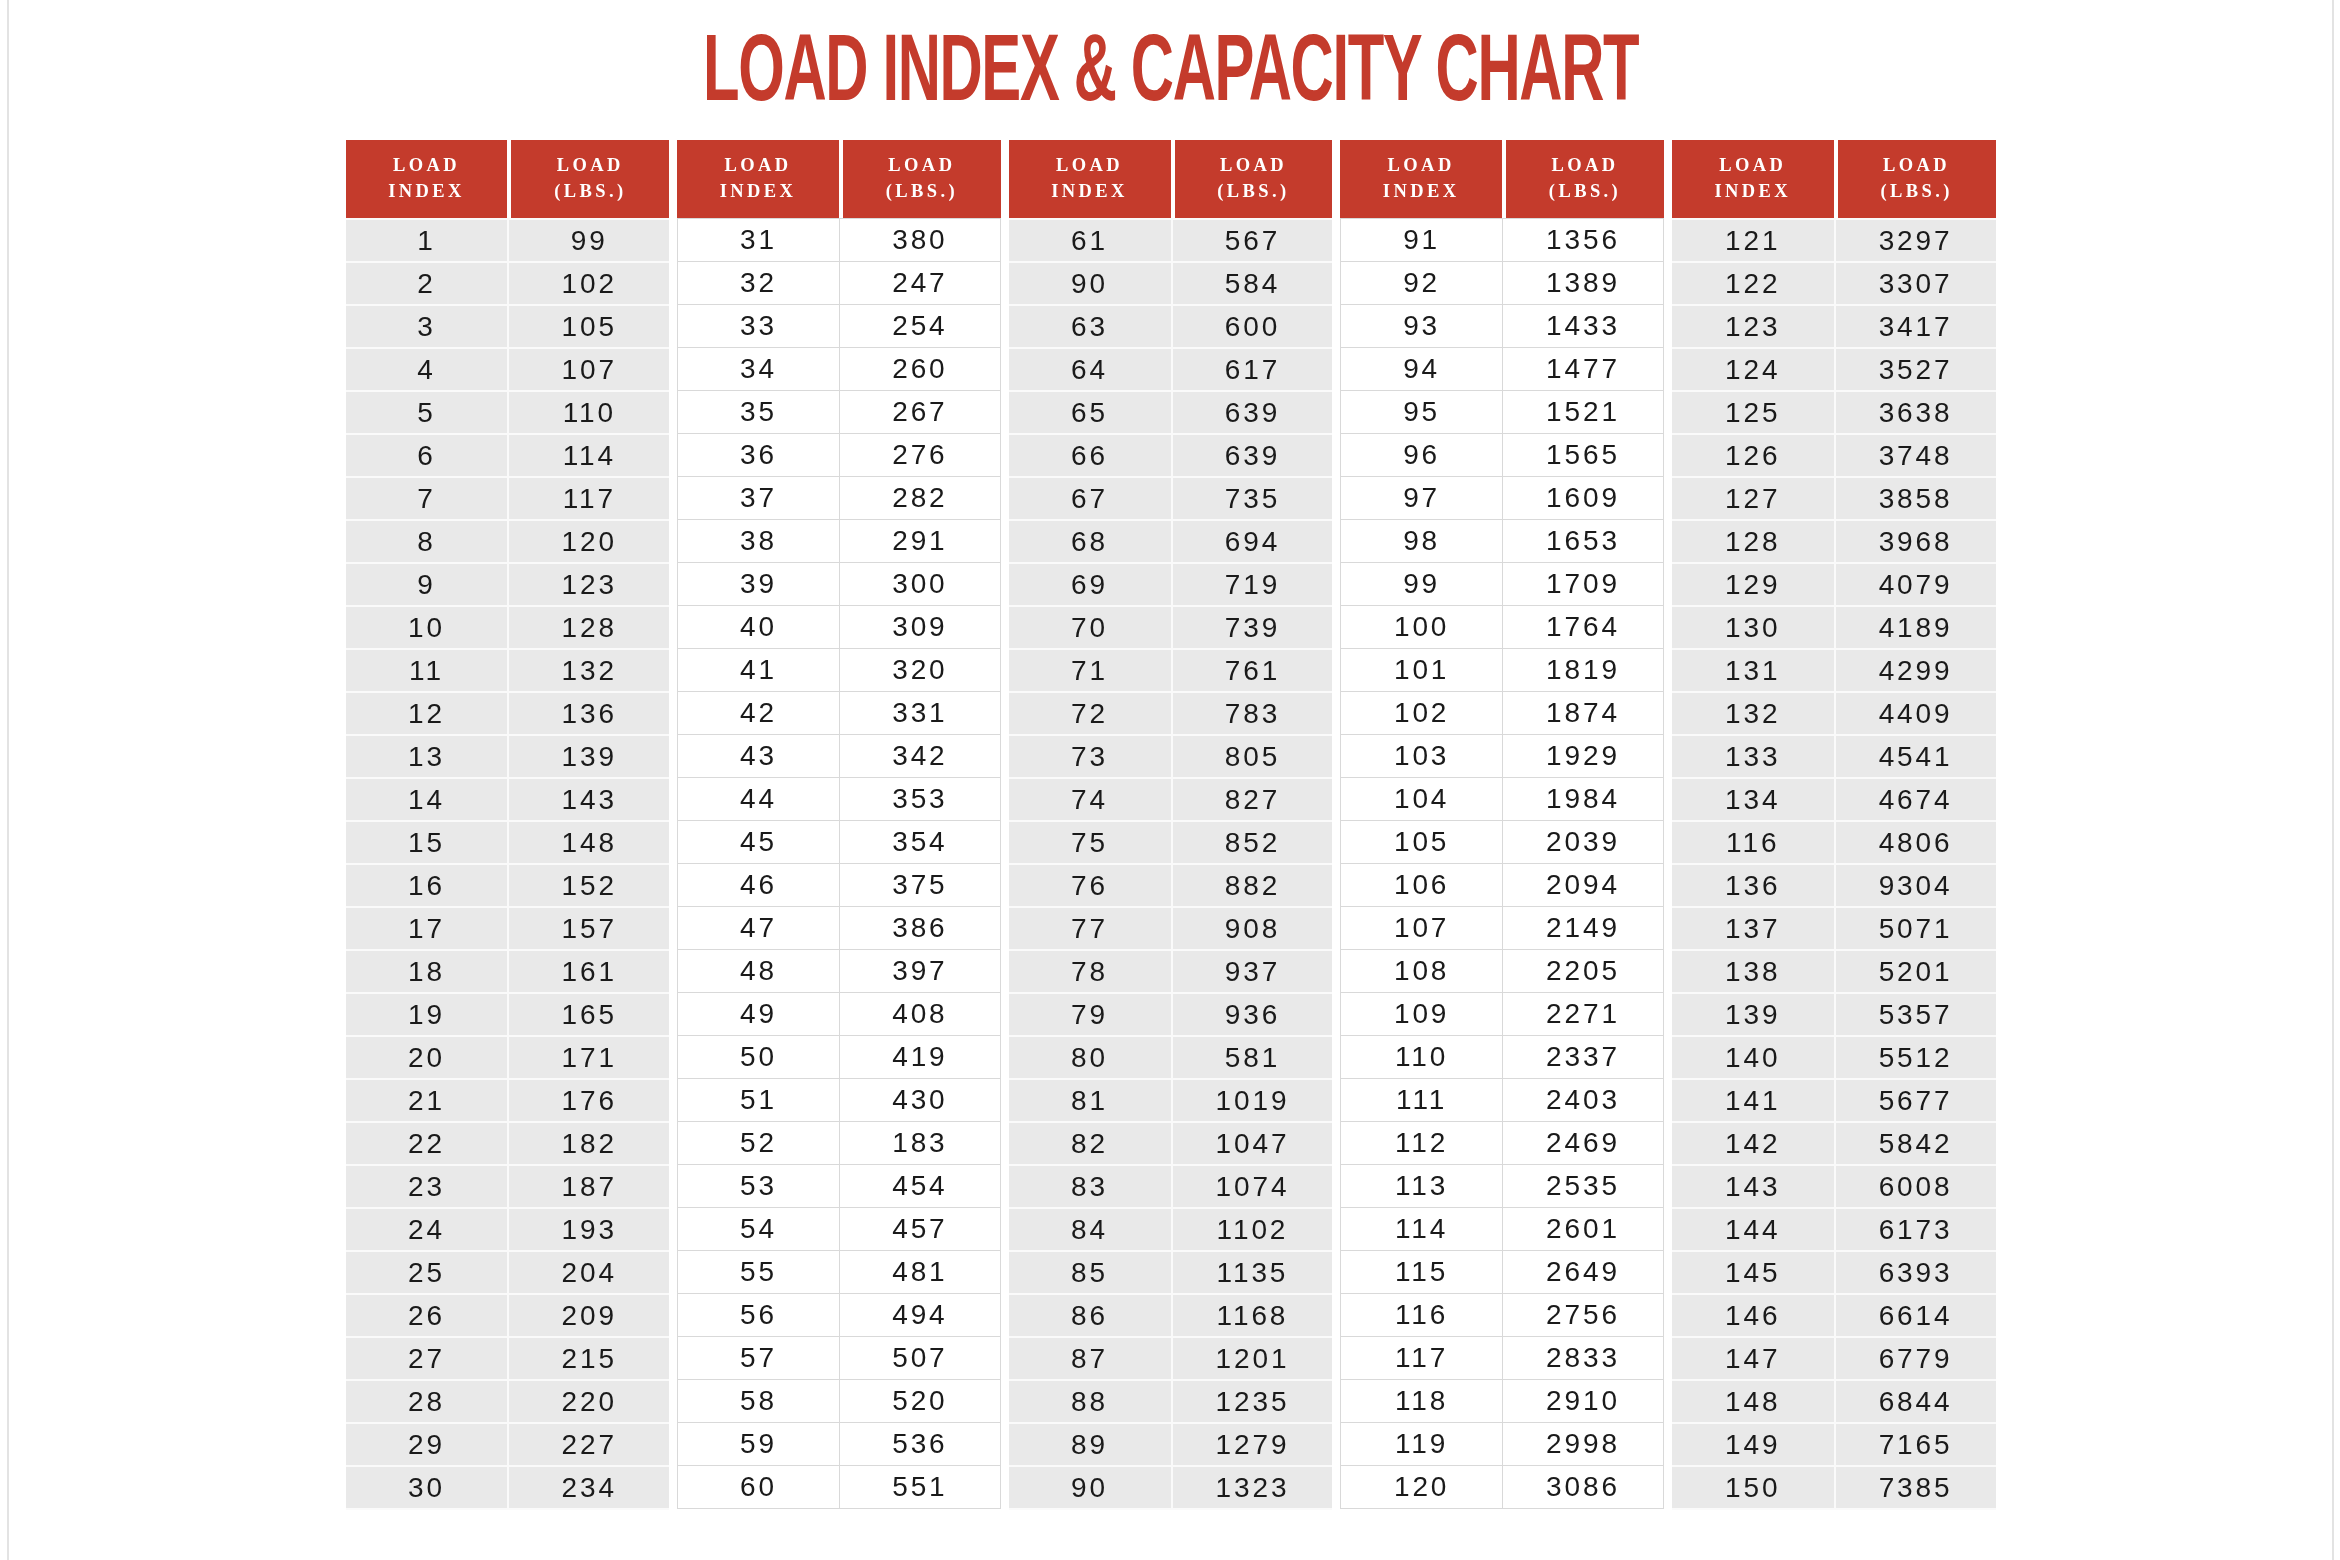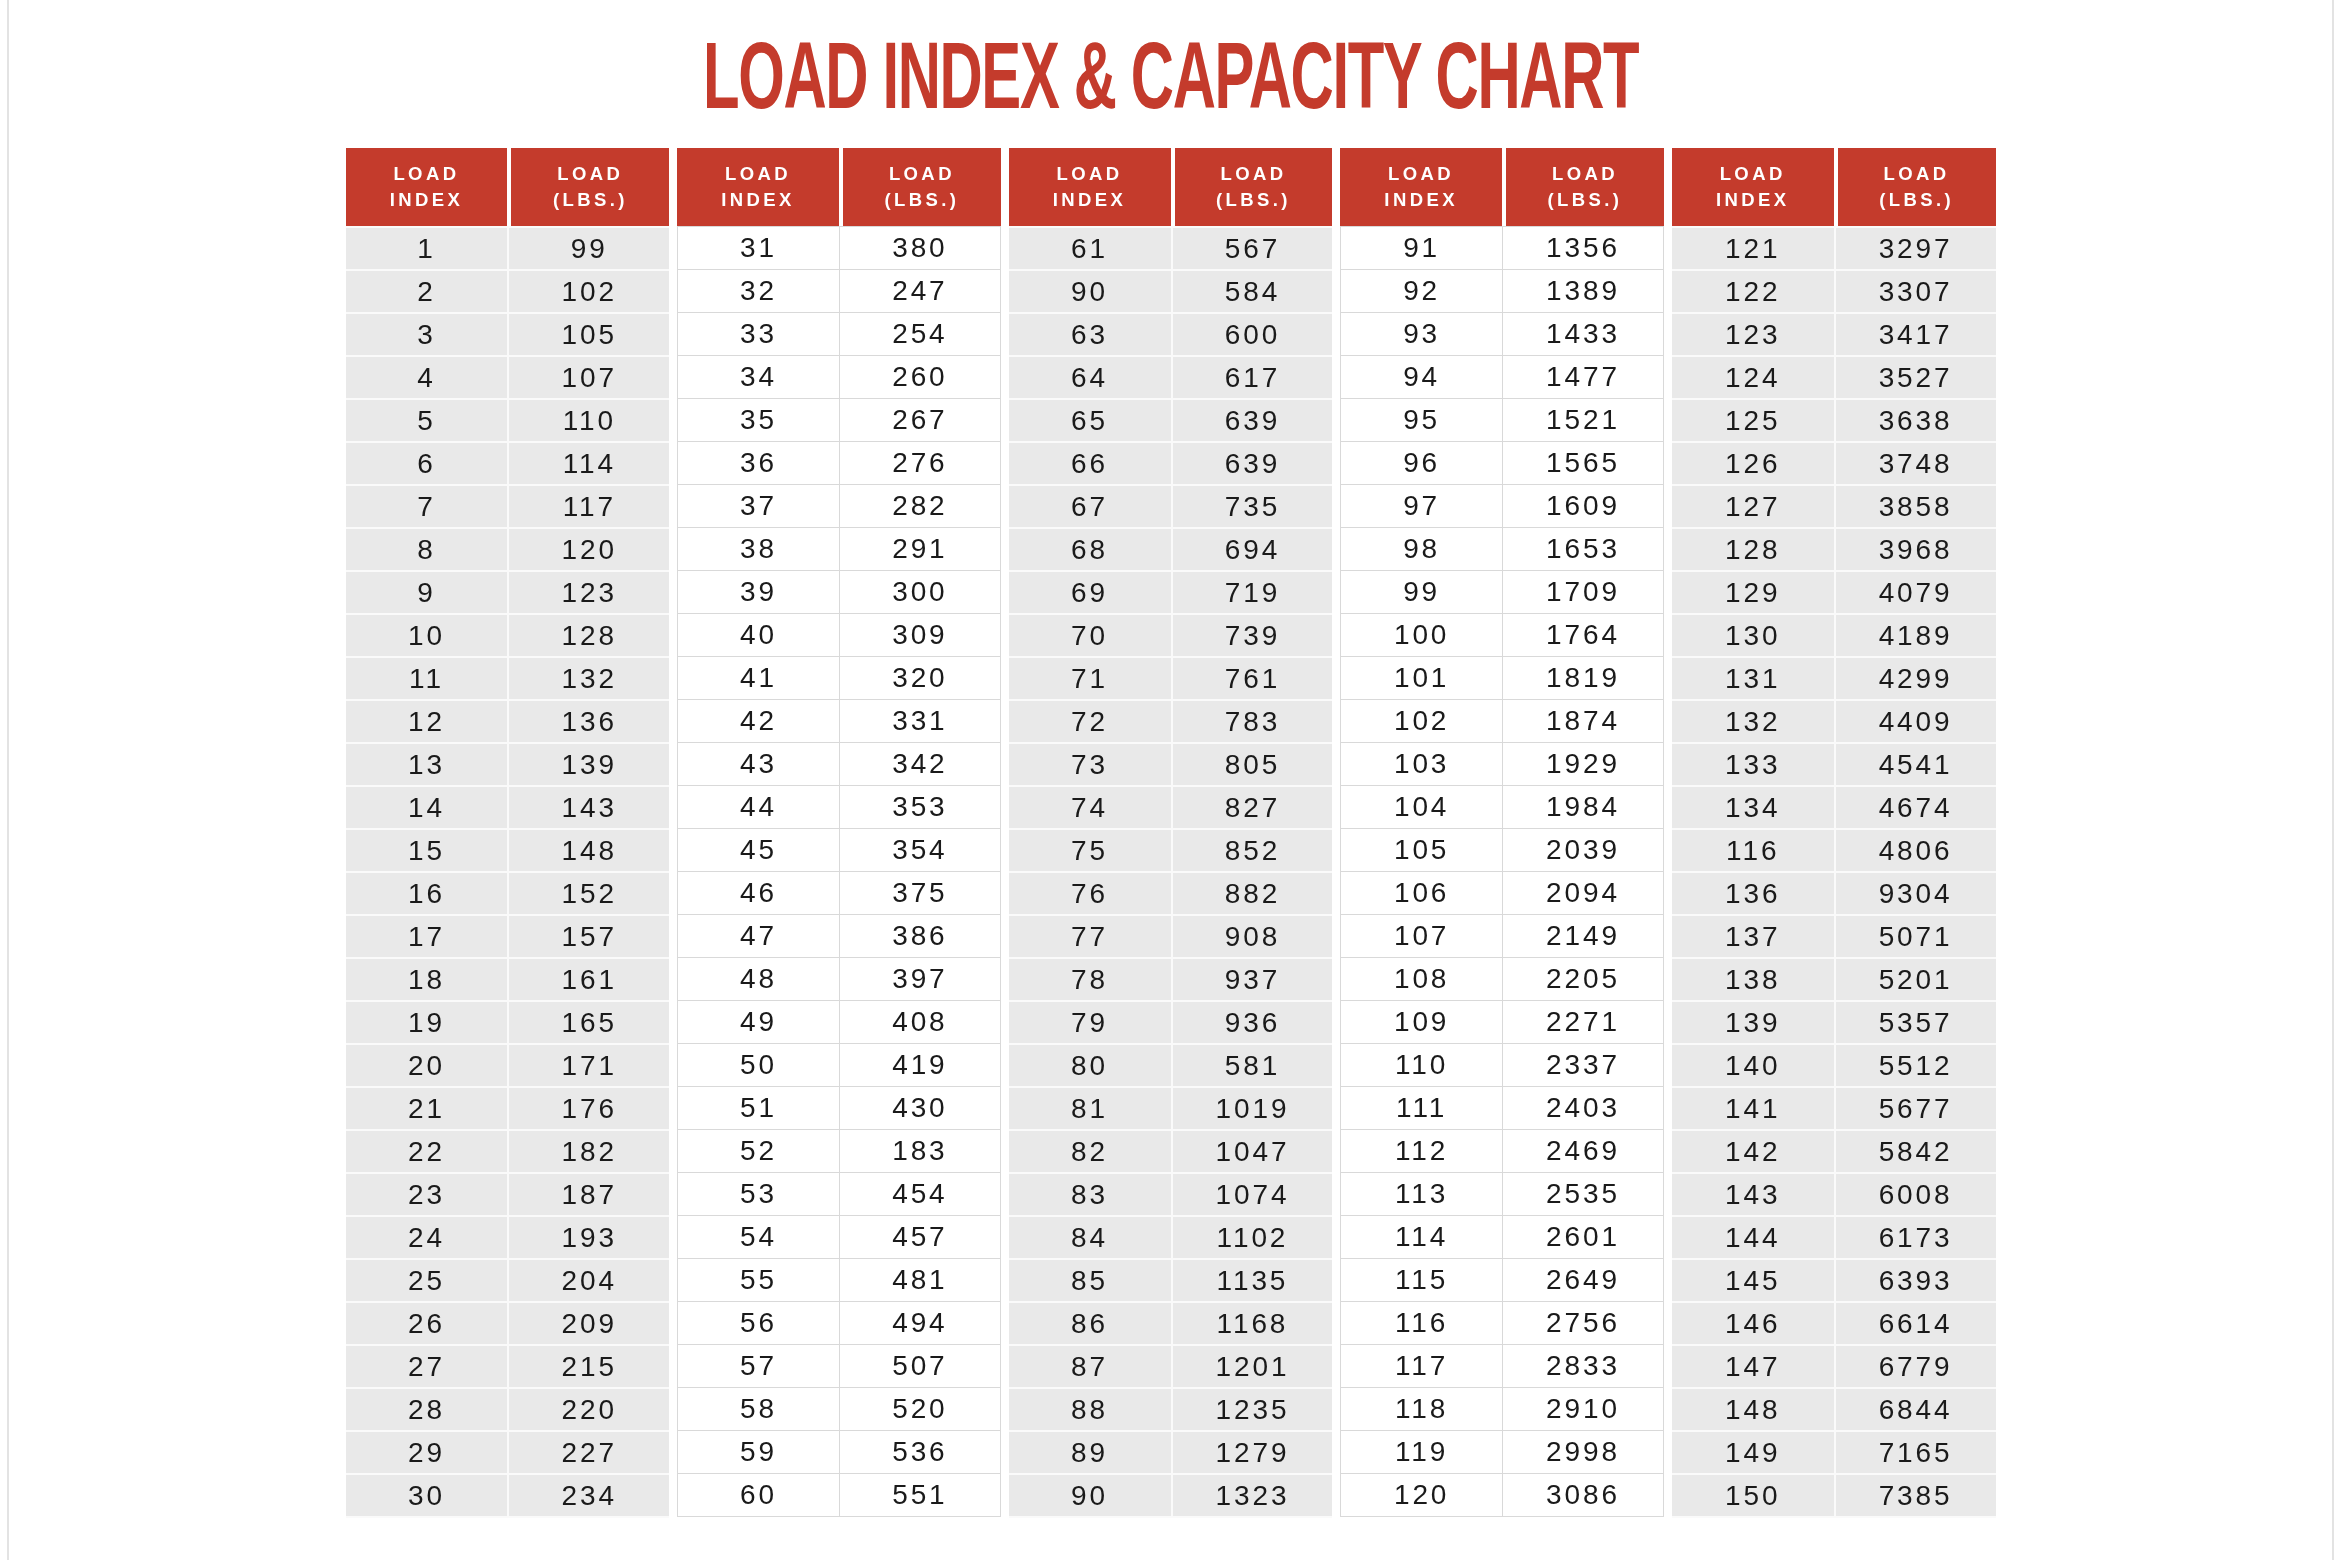--- a/index.html
+++ b/index.html
@@ -18,21 +18,21 @@
     overflow:hidden;
   }
   .edge-line{
     position:absolute;top:0;bottom:0;width:2px;background:#e3e3e3;
   }
   .edge-line.left{left:6.8px;}
   .edge-line.right{right:6.8px;}
 
   .title-wrap{
     width:100%;
-    padding-top:21px;
+    padding-top:13px;
     display:flex;justify-content:center;
     margin-bottom:25px;
   }
   h1.page-title{
     color:var(--red);
     font-size:88px;
     font-weight:700;
     letter-spacing:-2px;
     white-space:nowrap;
     transform:scale(0.68,1.08);
@@ -56,20 +56,21 @@
   }
   .hcell{
     background:var(--red);
     color:#ffffff;
     display:flex;flex-direction:column;
     align-items:center;justify-content:center;
     font-size:18.5px;font-weight:700;
     letter-spacing:3.4px;
     line-height:1.4;
     text-align:center;
+    font-family:Liberation Serif, serif;
   }
   .hcell.lbs{border-left:4.9px solid #ffffff;}
 
   .gbody{
     display:grid;grid-template-columns:1fr 1fr;
     grid-auto-rows:43px;
   }
   .cell{
     display:flex;align-items:center;justify-content:center;
     font-size:28px;

